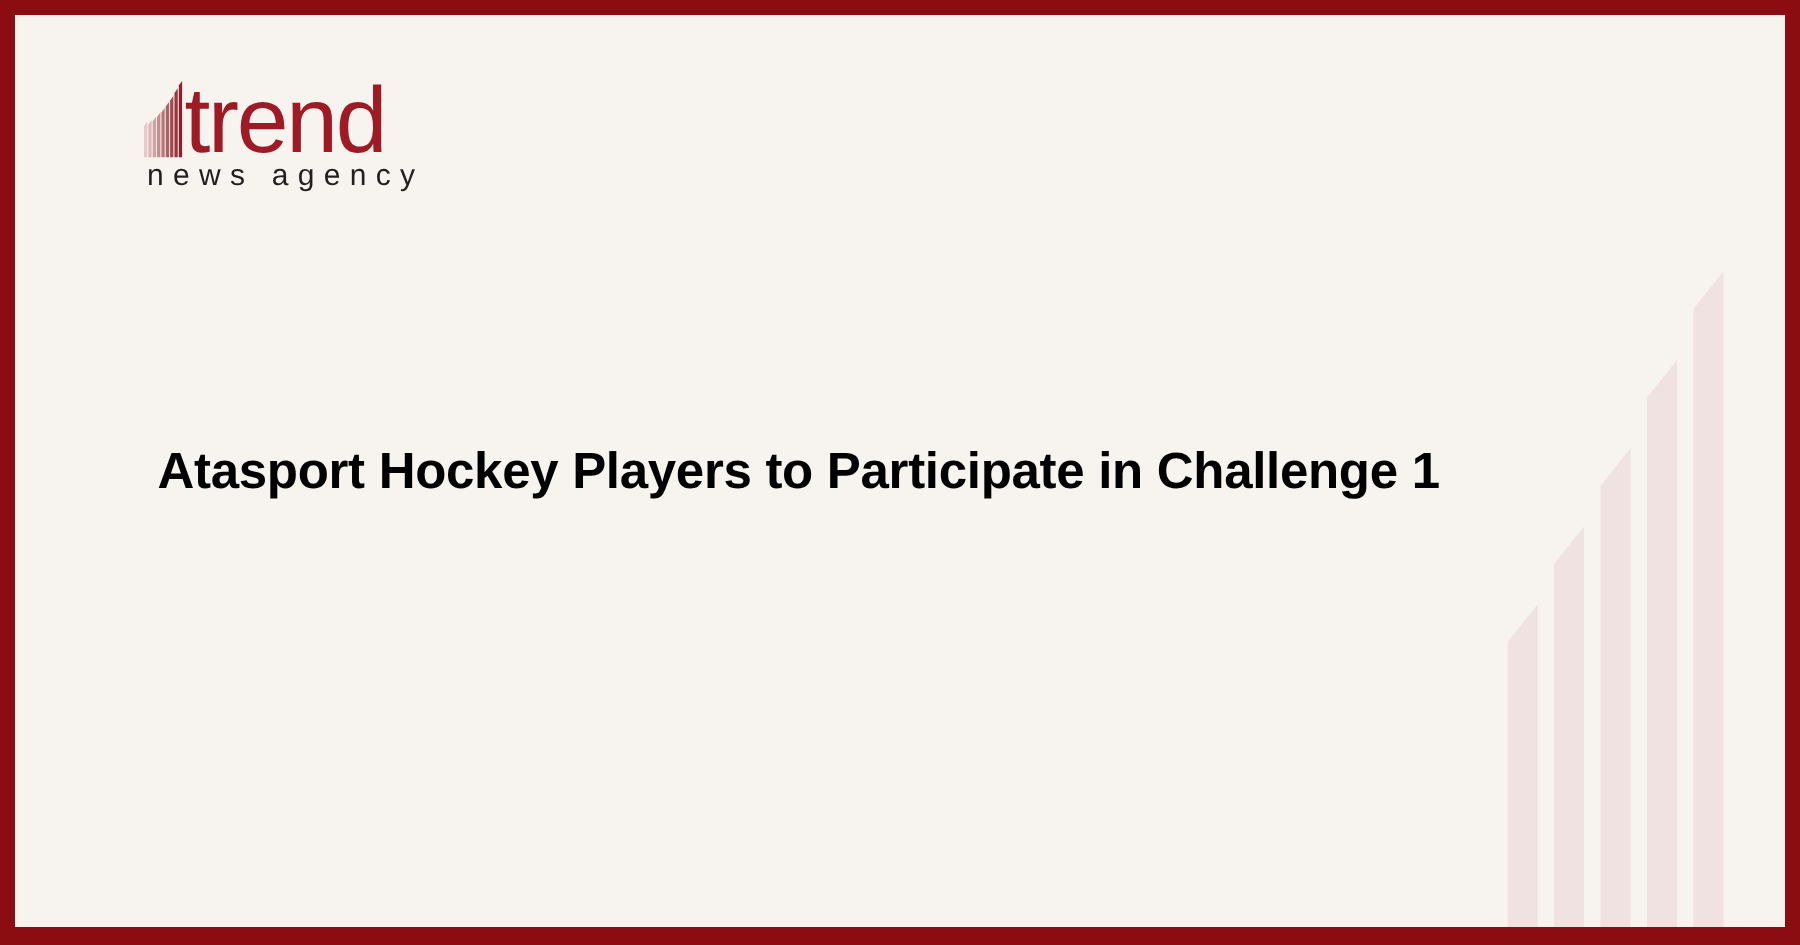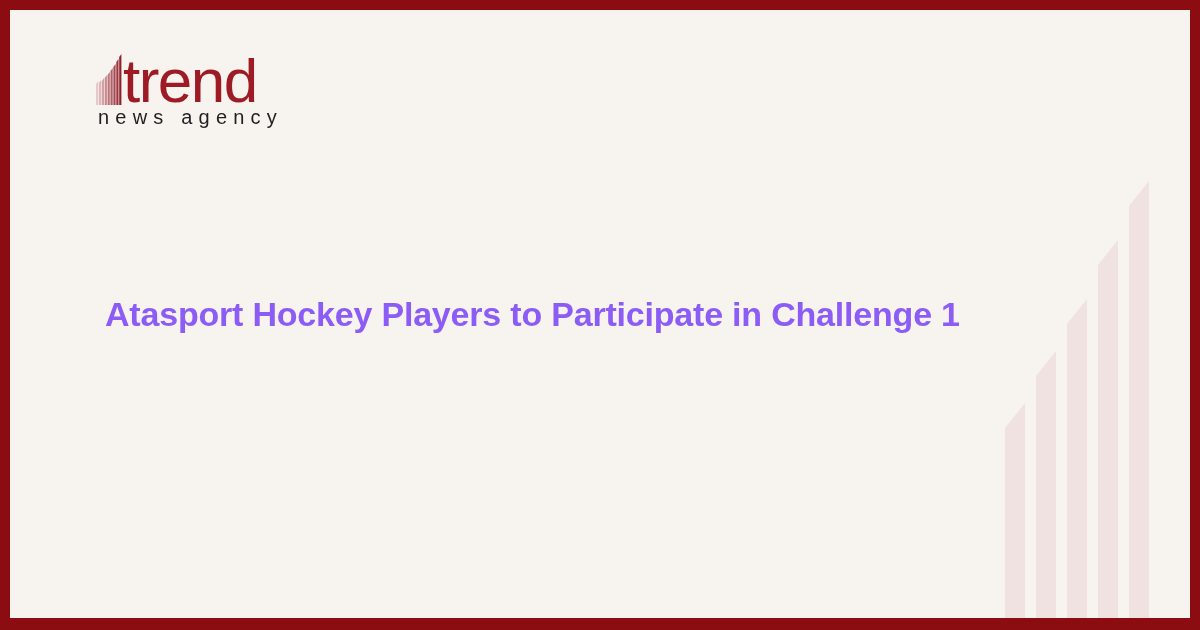--- a/index.html
+++ b/index.html
@@ -141,16 +141,16 @@
           <polygon points="20.3,9 22.5,6 22.5,52 20.3,52" fill="#9A353E"></polygon>
           <polygon points="23.2,4 25.4,1 25.4,52 23.2,52" fill="#8F202A"></polygon>
         </svg>
       </span>
       <span class="logo-word" style="color: rgb(158, 27, 38);">trend</span>
     </div>
     <div class="logo-sub" style="color: rgb(35, 31, 32);">news agency</div>
   </div>
 
   <div class="headline">
-    <h1 class="headline-text" style="color: #8b5cf6;">Atasport Hockey Players to Participate in Challenge 1</h1>
+    <h1 class="headline-text" style="color: #000000;">Atasport Hockey Players to Participate in Challenge 1</h1>
   </div>
 
 </div>
 
 </body></html>

